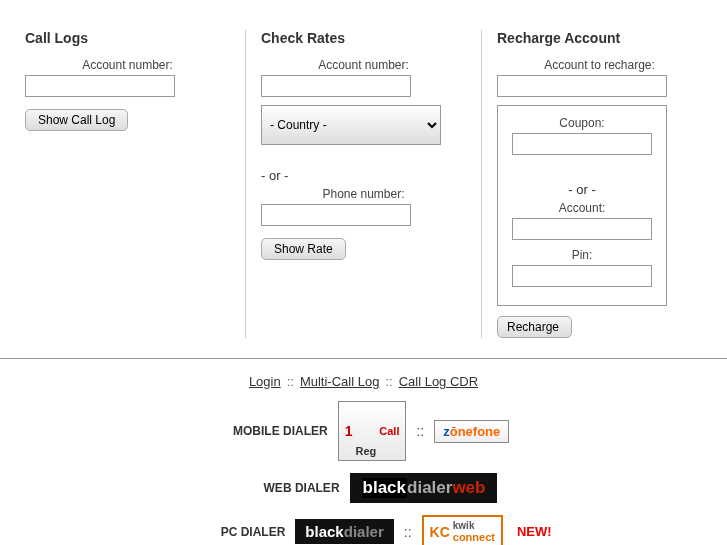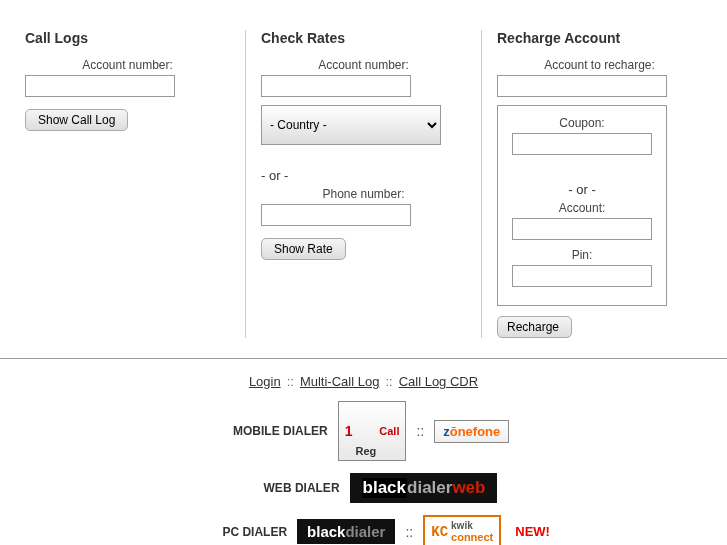--- a/index.html
+++ b/index.html
@@ -218,21 +218,21 @@
     .kc-logo {
       display: inline-flex;
       align-items: center;
       border: 2px solid #e07000;
       padding: 3px 6px;
       font-size: 11px;
       font-weight: bold;
       color: #e07000;
       background: #fff;
     }
-    .kc-logo .kc { font-size: 14px; color: #e07000; font-family: Liberation Mono, monospace; }
+    .kc-logo .kc { font-size: 14px; color: #e07000; }
     .kc-logo .kwik { color: #555; font-size: 10px; }
     .kc-logo .connect { color: #e07000; font-size: 11px; }
   </style>
 </head>
 <body>
 
 <div class="main-content">
 
   <div class="panel">
     <div class="panel-title">Call Logs</div>

